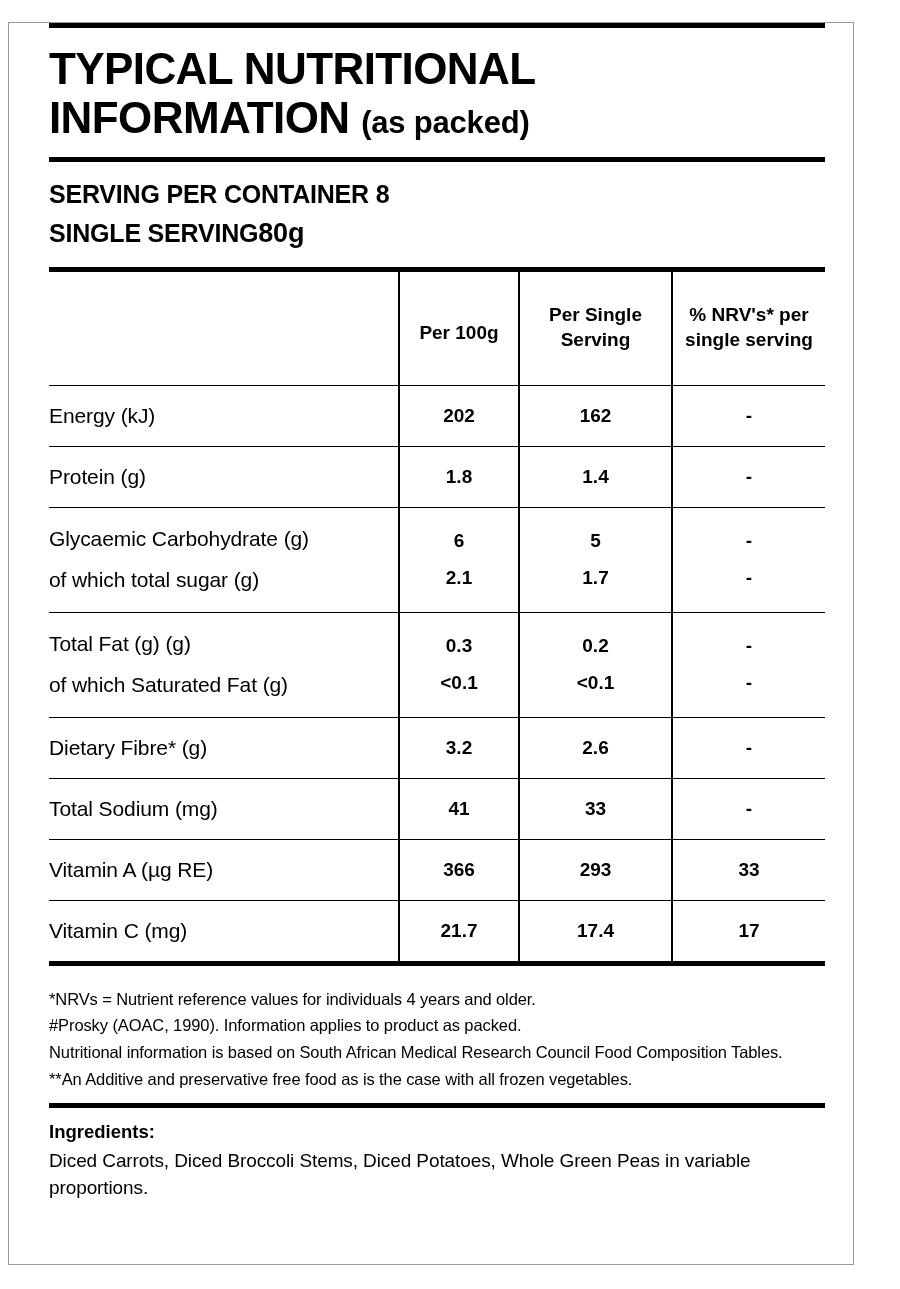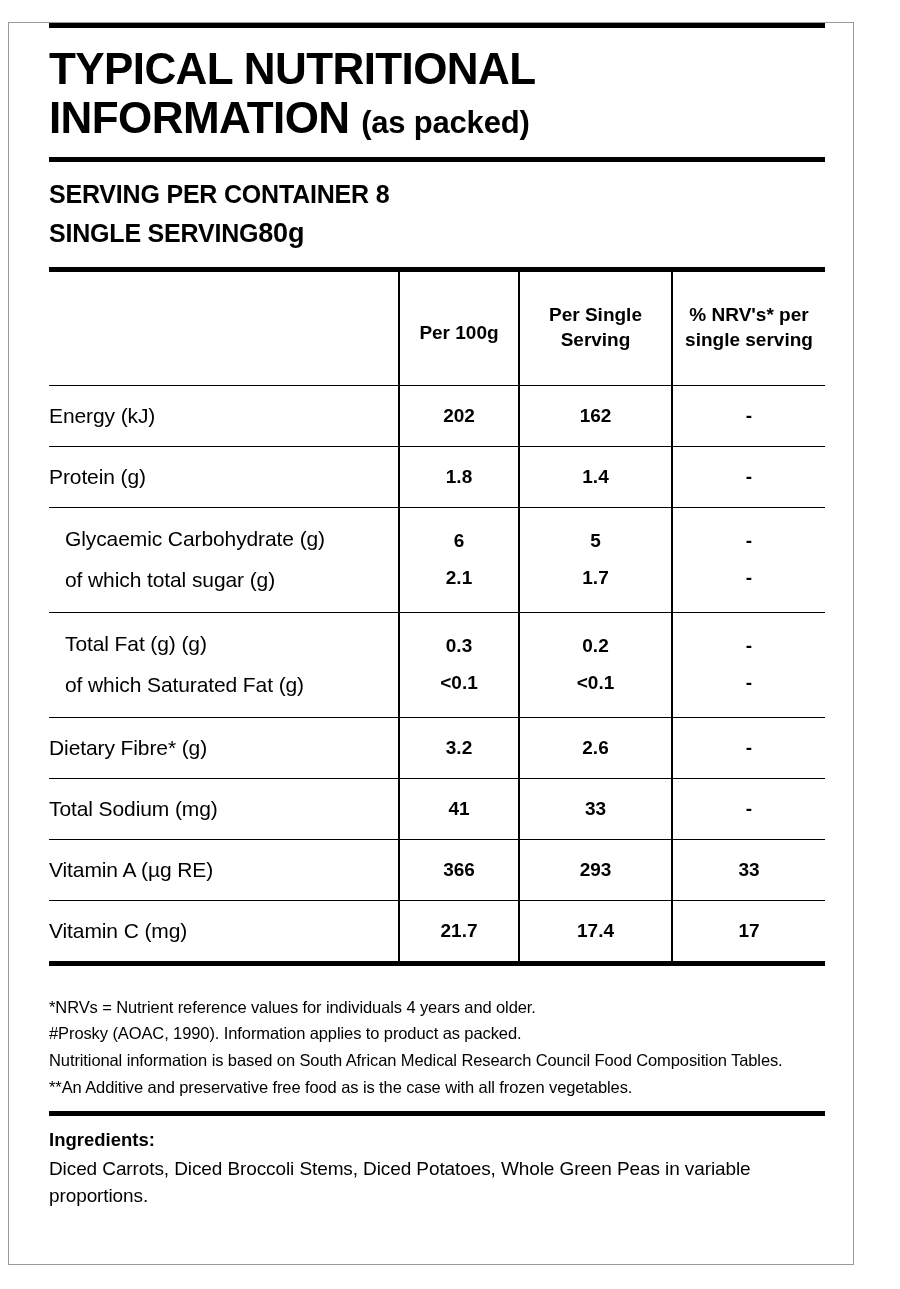--- a/index.html
+++ b/index.html
@@ -119,37 +119,36 @@
     padding-left: 6px;
     letter-spacing: -0.1px;
     white-space: nowrap;
   }
 
   tr.single td { height: 60px; margin-left: 30px; }
   tr.double td { height: 104px; }
 
   td.lbl .l2 {
     line-height: 1.92;
-    margin-left: 16px;
   }
   td.v .l2 {
     line-height: 1.92;
   }
 
   tr.last-row td { border-bottom: none; }
 
   .table-close {
     border-top: 5px solid #000;
     width: 776px;
     height: 0;
   }
 
   
   .footnotes {
-    padding-top: 28px;
+    padding-top: 20px;
     padding-bottom: 10px;
     font-size: 16.5px;
     line-height: 1.63;
     letter-spacing: -0.1px;
   }
 
   
   .ingredients {
     padding-top: 13px;
   }

